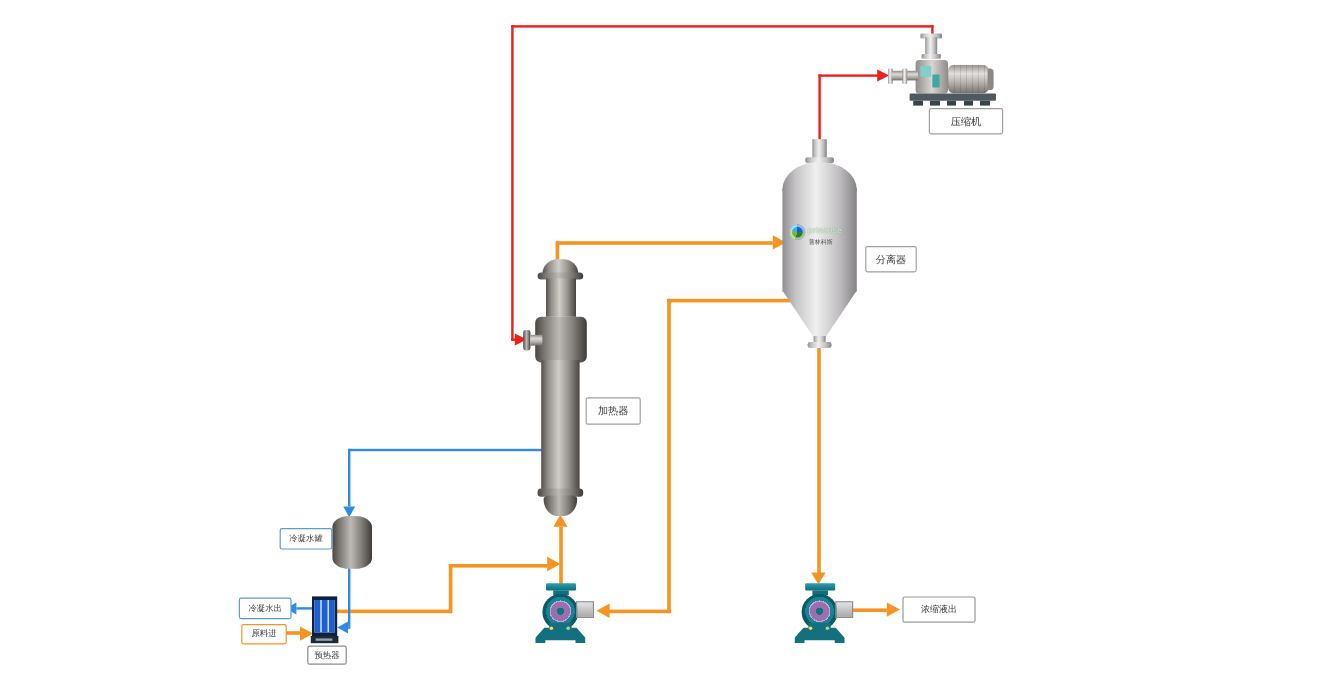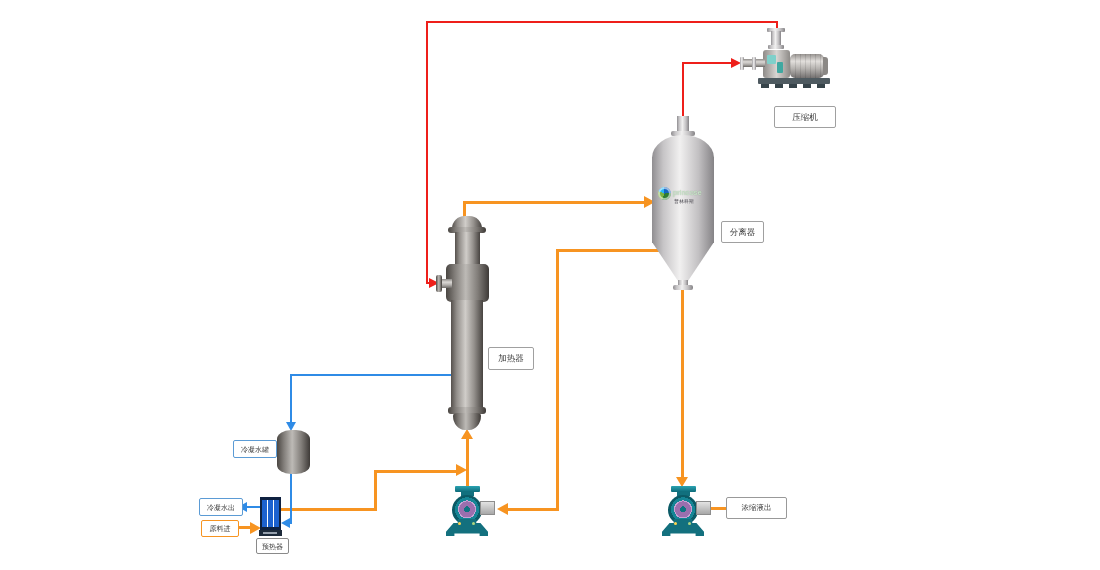--- a/index.html
+++ b/index.html
@@ -24,21 +24,21 @@
   .part{position:absolute;}
   .metal-dark{background:linear-gradient(90deg,#55504c 0%,#938f8b 18%,#d0cdc9 45%,#95918d 72%,#474340 100%);}
   .metal-mid{background:linear-gradient(90deg,#4a4642 0%,#807c78 20%,#bdbab6 46%,#817d79 74%,#3e3a37 100%);}
   .metal-light{background:linear-gradient(90deg,#908e91 0%,#c6c4c6 18%,#f1f0f0 45%,#c2c0c2 75%,#858386 100%);}
   .metal-h{background:linear-gradient(180deg,#8e8b88 0%,#dcd9d6 35%,#b5b2af 65%,#6e6b68 100%);}
   
   .lbl{position:absolute;z-index:3;background:#fff;border:1px solid #a0a0a0;border-radius:2px;
        display:flex;align-items:center;justify-content:center;color:#3a3a3a;line-height:1;}
   .lbl.blue{border-color:#5b9bd5;}
   .lbl.orange{border-color:#f79421;}
-  .f8{font-size:8.5px;margin-top:16px;} .f7{font-size:7px;} .f75{font-size:7.5px;}
+  .f8{font-size:8.5px;} .f7{font-size:7px;} .f75{font-size:7.5px;}
   
   .pump-flange{left:12px;top:0;width:25px;height:6px;border-radius:1px;
       background:linear-gradient(180deg,#2aa3b2,#0e6b79);}
   .pump-neck{left:18px;top:6px;width:13px;height:4px;background:#11707e;}
   .pump-volute{left:9px;top:9px;width:30px;height:30px;border-radius:50%;
       background:radial-gradient(circle at 50% 48%,#0f7482 0 3px,#9b6fae 3px 8px,#c7a3d5 8px 9px,#158595 9px 12px,#0b5a66 12px 16px);}
   .pump-outlet{left:37px;top:15px;width:13px;height:12px;border:1px solid #8d8d8d;
       background:linear-gradient(180deg,#e3e3e3,#a8a8a8);}
   .pump-base{left:3px;top:33px;width:42px;height:17px;background:#13707e;
       clip-path:polygon(28% 0,72% 0,72% 24%,82% 24%,100% 75%,100% 100%,80% 100%,80% 86%,20% 86%,20% 100%,0 100%,0 75%,18% 24%,28% 24%);}
@@ -185,17 +185,17 @@
     <div class="dot" style="left:15px;top:36px;background:#ffd54f;"></div>
     <div class="dot" style="left:29px;top:36px;background:#aed581;"></div>
   </div>
 
   <div class="lbl blue f7" style="left:199px;top:498px;width:42px;height:16px;">
       <span>冷凝水出</span>
     </div>
   <div class="lbl orange f7" style="left:201px;top:520px;width:36px;height:15px;">
       <span>原料进</span>
     </div>
-  <div class="lbl f75" style="left:726px;top:497px;width:59px;height:20px;border-color:#999;">
+  <div class="lbl f75" style="left:752px;top:497px;width:59px;height:20px;border-color:#999;">
       <span>浓缩液出</span>
     </div>
 
 </div>
 
 </body></html>

